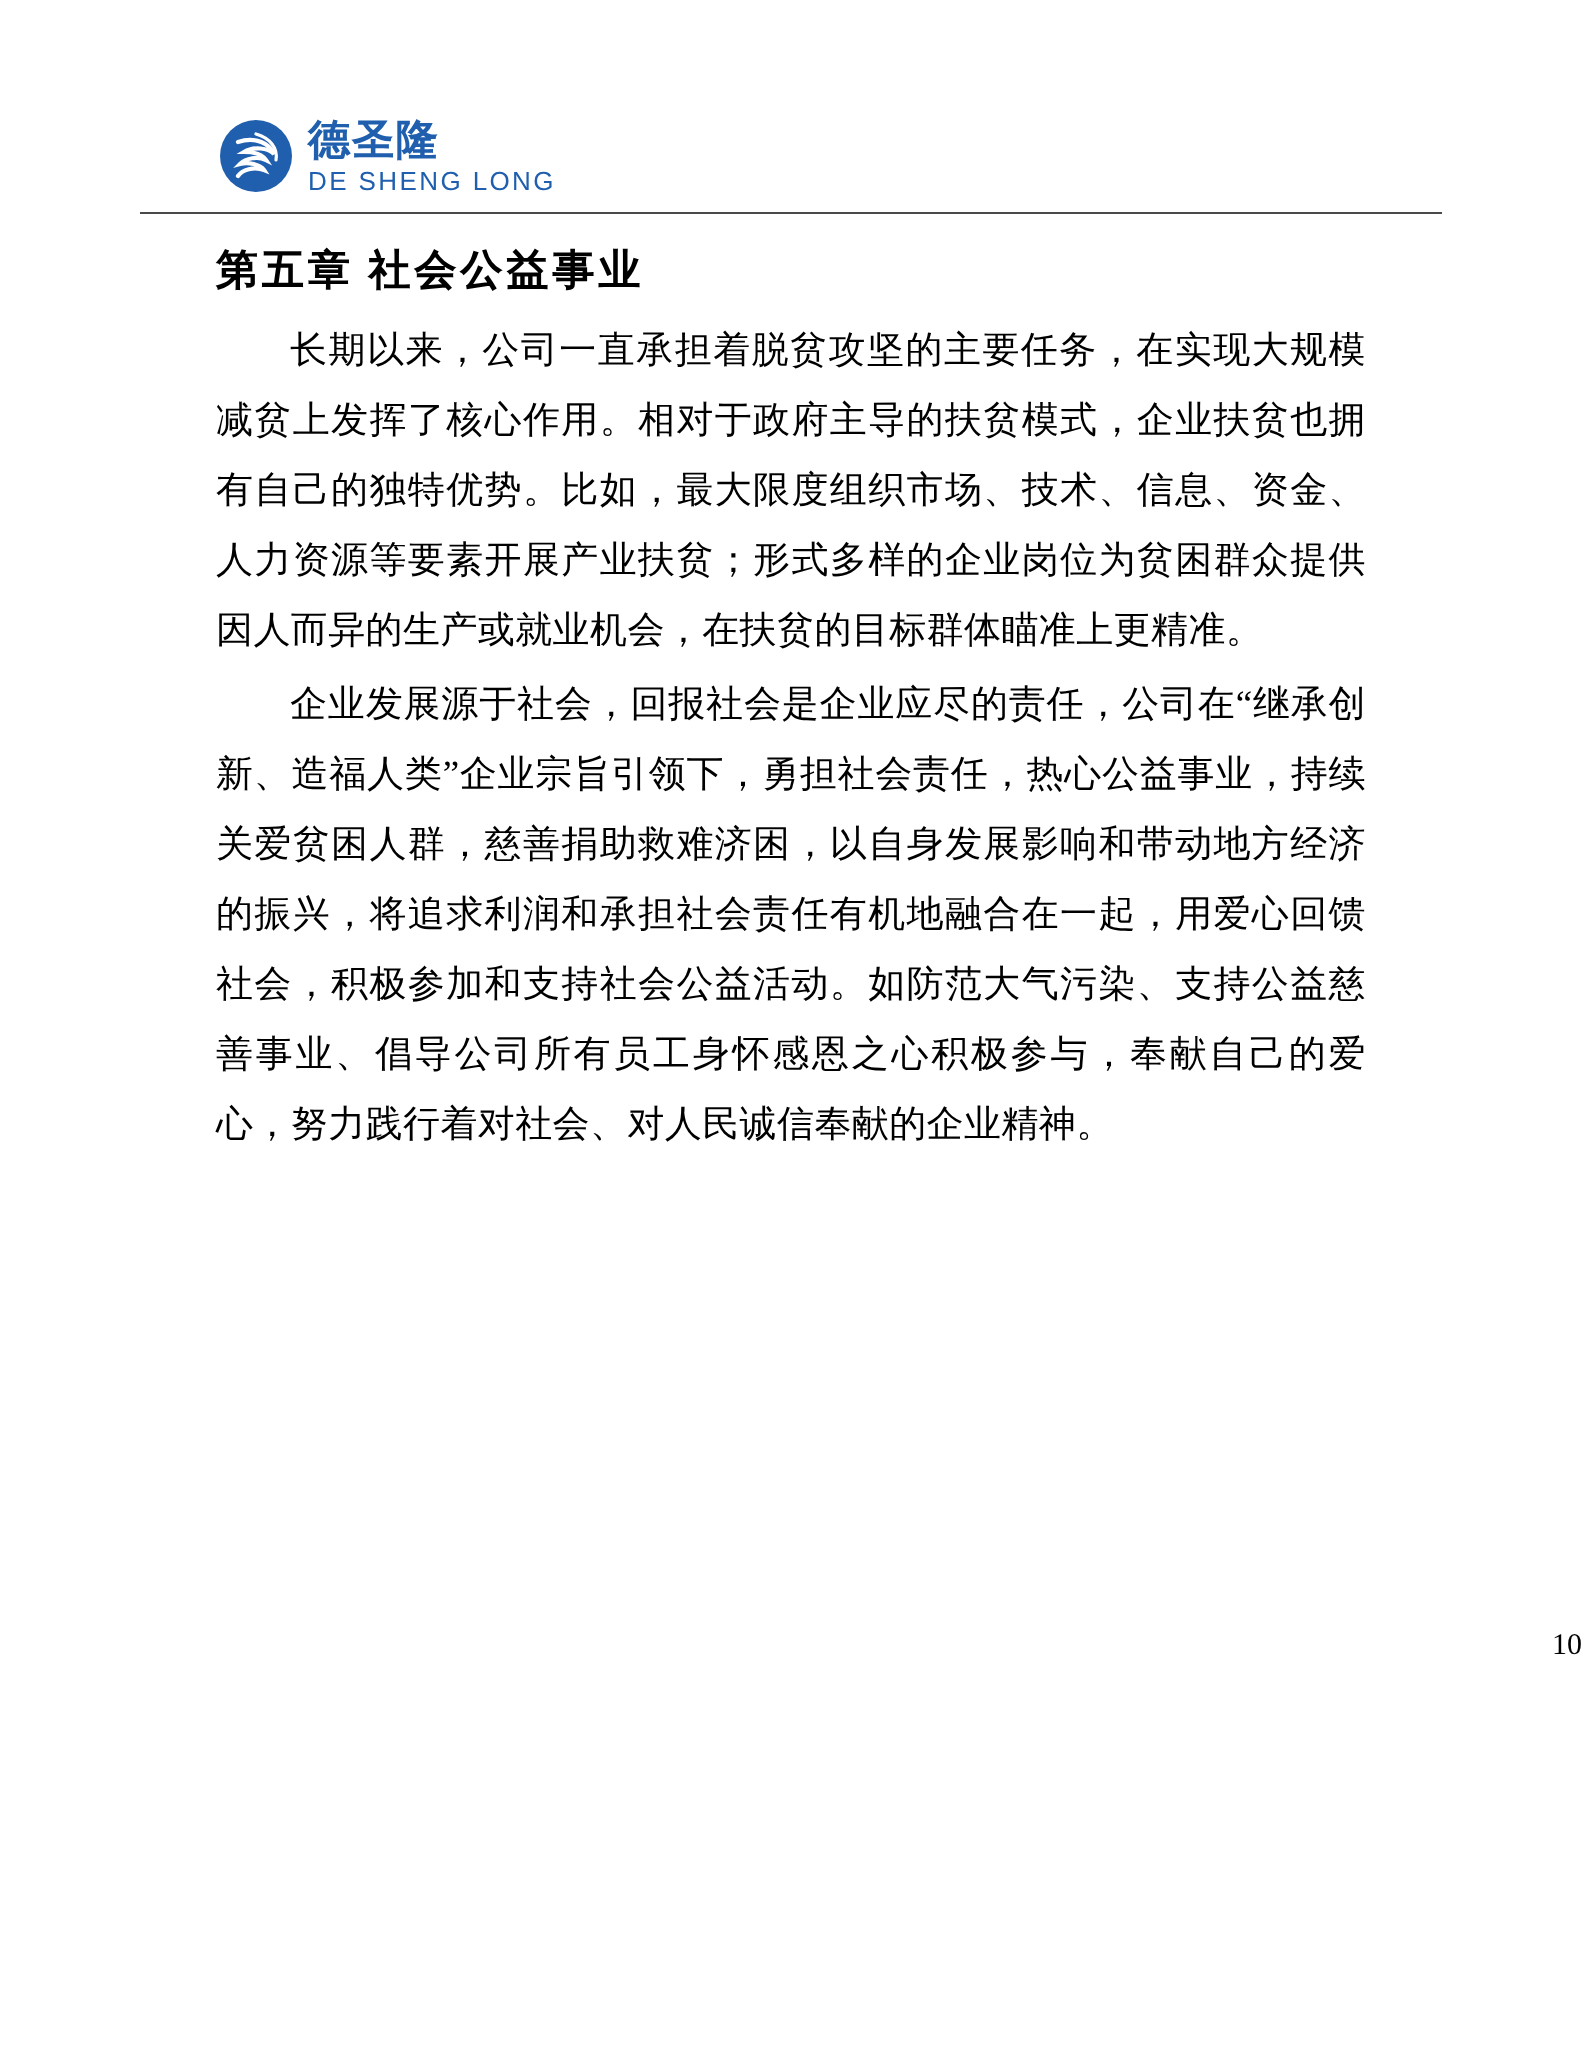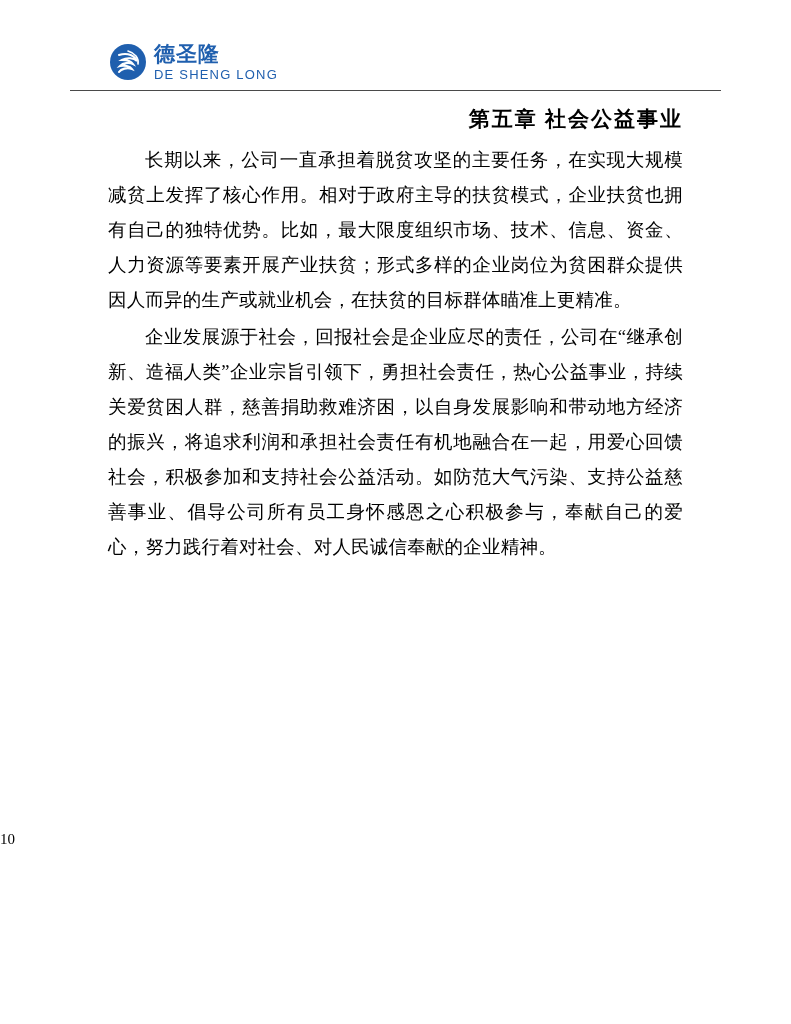--- a/index.html
+++ b/index.html
@@ -13,21 +13,21 @@
     font-family: "Liberation Serif", "DejaVu Serif", serif;
     color: #000000;
     position: relative;
     overflow: hidden;
   }
   .page {
     position: relative;
     width: 791px;
     height: 884px;
     box-sizing: border-box;
-    padding: 0 70px;
+    padding: 16px 70px;
     background: #ffffff;
   }
 
   
   .header {
     position: relative;
     height: 62px;
     display: flex;
     align-items: flex-end;
     justify-content: flex-start;
@@ -82,45 +82,45 @@
     border-top: 1.5px solid #4a4a4a;
     margin: 6px 0 0 0;
     height: 0;
   }
 
   
   .content {
     padding: 0 38px;
   }
   .chapter-title {
-    text-align: right;
+    text-align: left;
     font-family: "Liberation Serif", serif;
     font-weight: bold;
     font-size: 21px;
     letter-spacing: 2px;
     margin: 14px 0 10px 0;
   }
   p.para {
     font-family: "Liberation Serif", "DejaVu Serif", serif;
     font-size: 18.5px;
     line-height: 35px;
     text-align: justify;
     text-justify: inter-ideograph;
     margin: 0 0 2px 0;
     text-indent: 2em;
     letter-spacing: 0.2px;
   }
 
   
   .page-number {
     position: absolute;
-    bottom: 36px;
+    bottom: 52px;
     left: 0;
     width: 100%;
-    text-align: left;
+    text-align: right;
     font-family: "Liberation Serif", serif;
     font-size: 15px;
     color: #000;
   }
 </style>
 </head>
 <body>
 
 <div class="page">
 

